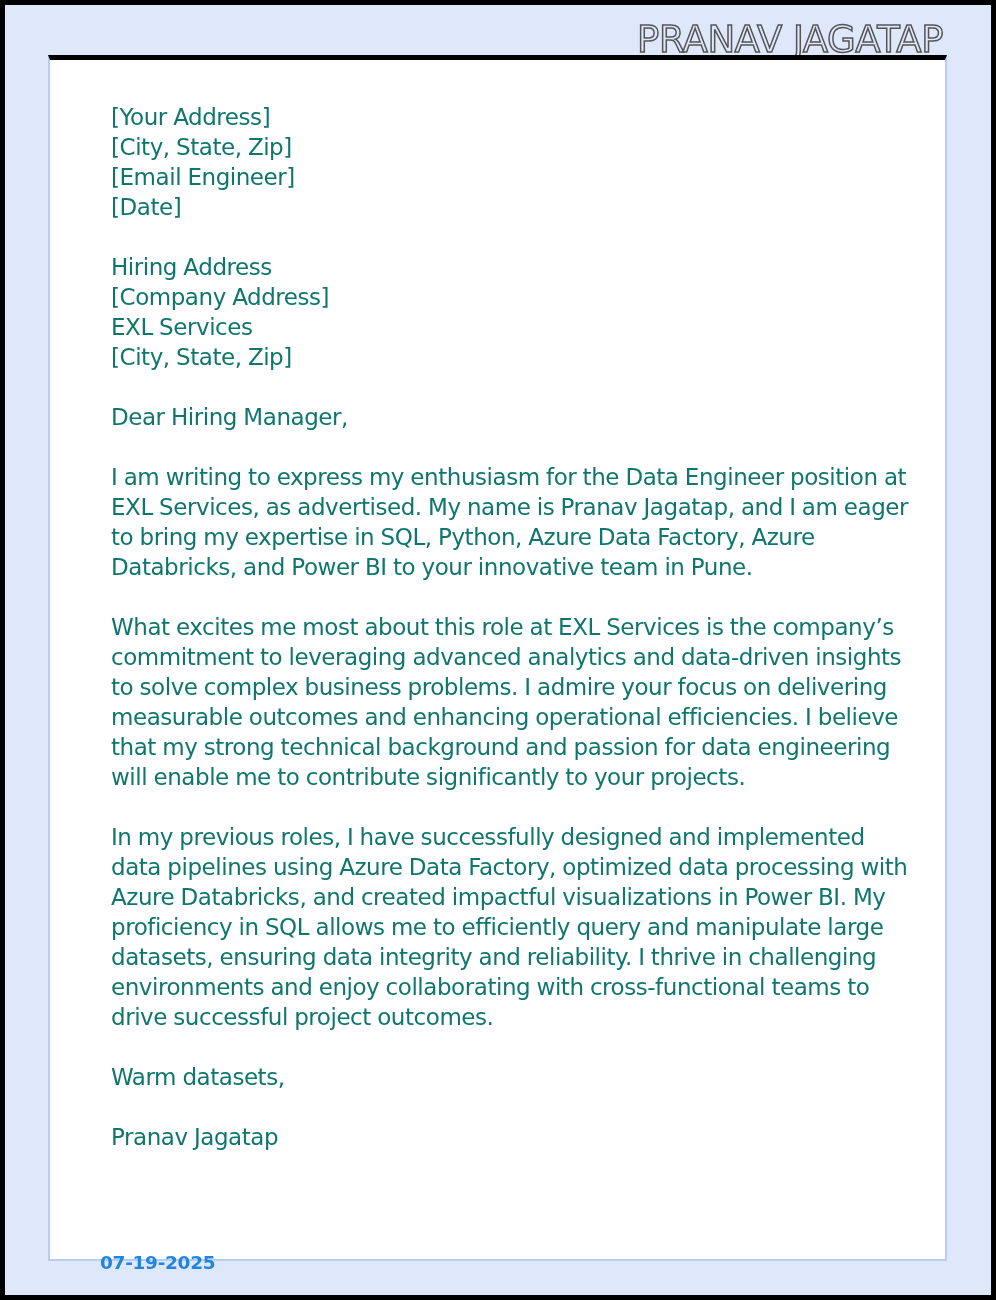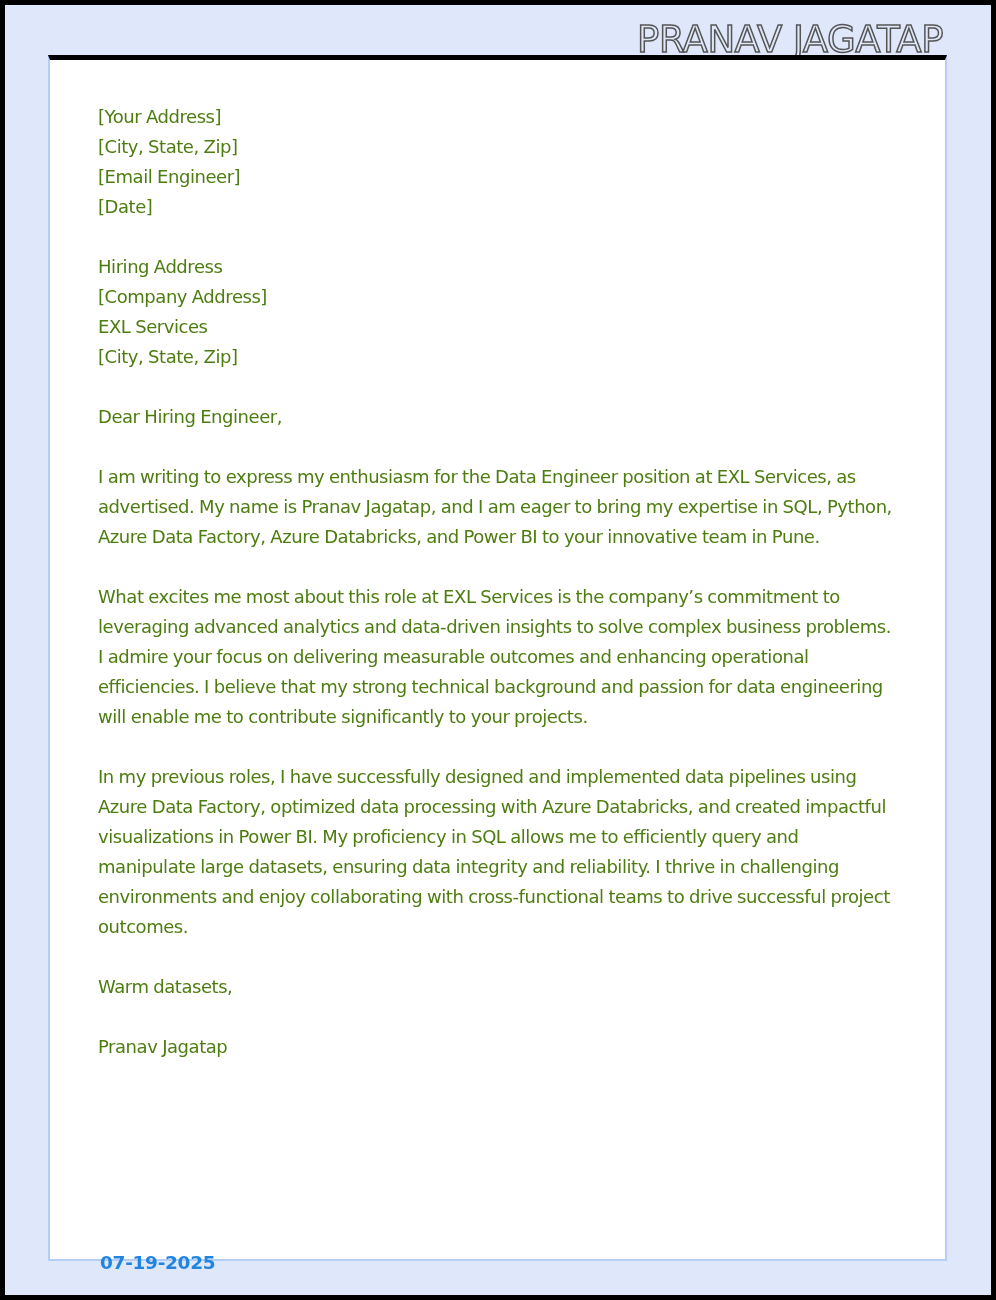--- a/index.html
+++ b/index.html
@@ -29,25 +29,25 @@
     width: 899px; height: 1206px;
     box-sizing: border-box;
     background: #fff;
     border-left: 2px solid #b6cdf5;
     border-right: 2px solid #b6cdf5;
     border-bottom: 2px solid #b6cdf5;
     border-top: 5px solid #000;
   }
   .content {
     position: absolute;
-    left: 48px; top: 42px;
+    left: 61px; top: 42px;
     width: 800px;
-    font-size: 18px;
+    font-size: 23px;
     line-height: 30px;
-    color: #4d7c0f;
+    color: #0f766e;
     letter-spacing: -0.45px;
     word-spacing: -0.5px;
   }
   .line { display: block; white-space: nowrap; }
   .para { margin: 0 0 30px 0; white-space: normal; }
   .block { margin-bottom: 30px; }
   .date {
     position: absolute;
     left: 95px; top: 1243px;
     font-size: 18.5px;
@@ -69,21 +69,21 @@
       <span class="line">[City, State, Zip]</span>
       <span class="line">[Email Engineer]</span>
       <span class="line">[Date]</span>
     </div>
     <div class="block">
       <span class="line">Hiring Address</span>
       <span class="line">[Company Address]</span>
       <span class="line">EXL Services</span>
       <span class="line">[City, State, Zip]</span>
     </div>
-    <p class="para">Dear Hiring Engineer,</p>
+    <p class="para">Dear Hiring Manager,</p>
     <p class="para">I am writing to express my enthusiasm for the Data Engineer position at EXL Services, as advertised. My name is Pranav Jagatap, and I am eager to bring my expertise in SQL, Python, Azure Data Factory, Azure Databricks, and Power BI to your innovative team in Pune.</p>
     <p class="para">What excites me most about this role at EXL Services is the company’s commitment to leveraging advanced analytics and data-driven insights to solve complex business problems. I admire your focus on delivering measurable outcomes and enhancing operational efficiencies. I believe that my strong technical background and passion for data engineering will enable me to contribute significantly to your projects.</p>
     <p class="para">In my previous roles, I have successfully designed and implemented data pipelines using Azure Data Factory, optimized data processing with Azure Databricks, and created impactful visualizations in Power BI. My proficiency in SQL allows me to efficiently query and manipulate large datasets, ensuring data integrity and reliability. I thrive in challenging environments and enjoy collaborating with cross-functional teams to drive successful project outcomes.</p>
     <p class="para">Warm datasets,</p>
     <p class="para">Pranav Jagatap</p>
   </div>
 
 </div>
 
 <div class="date">07-19-2025</div>

